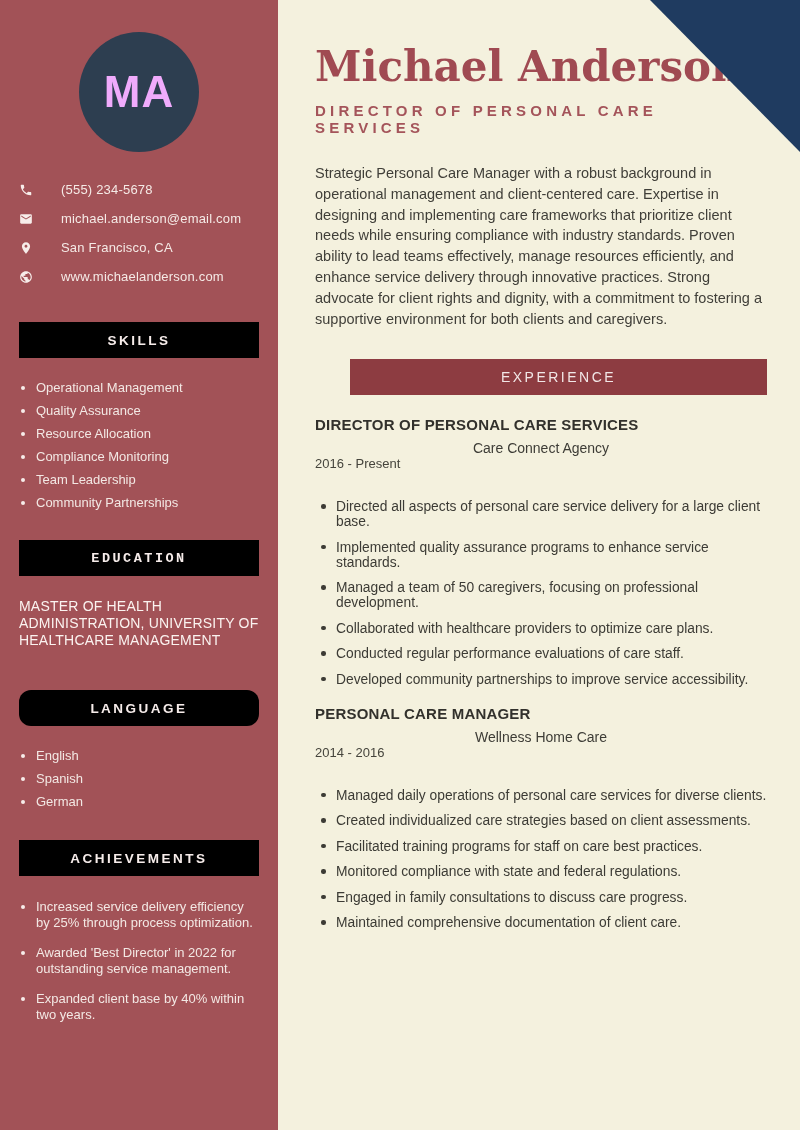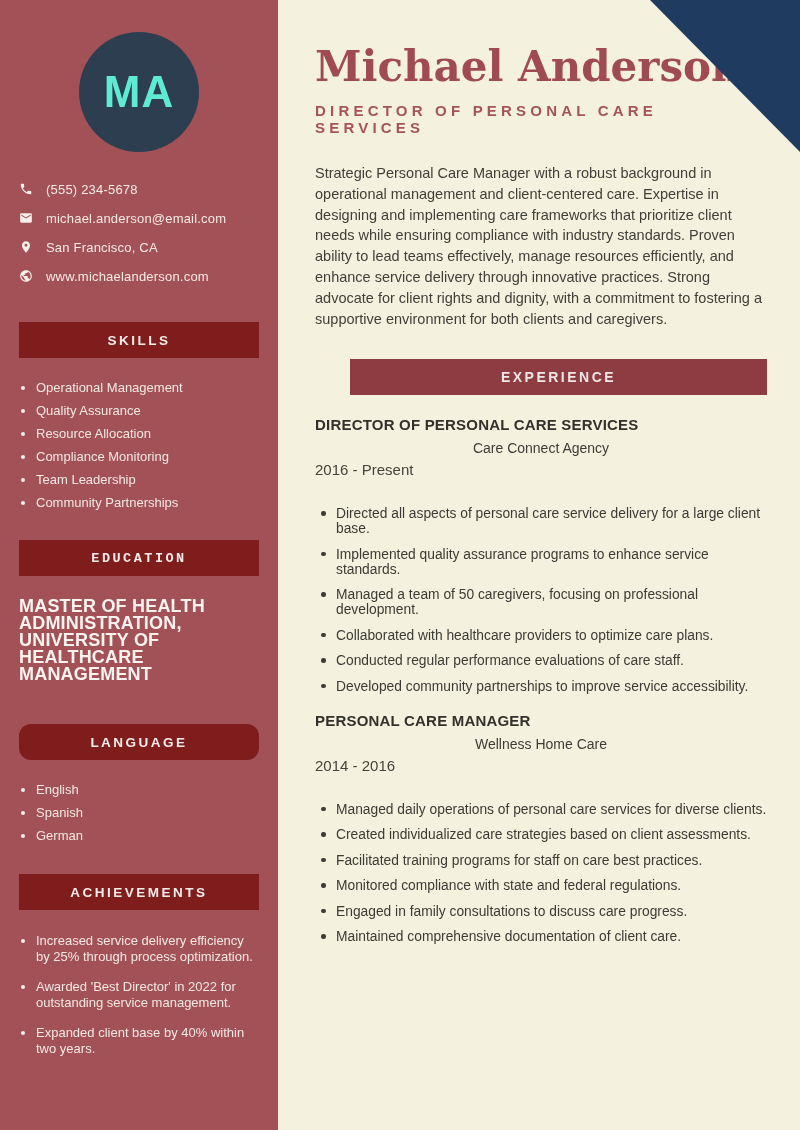--- a/index.html
+++ b/index.html
@@ -14,50 +14,50 @@
     color: #f3e8e4;
     padding: 0 19px;
   }
   .avatar {
     width: 120px; height: 120px; border-radius: 50%;
     background: #2d3e50;
     margin: 32px auto 0;
     display: flex; align-items: center; justify-content: center;
   }
   .avatar-initials {
-    font-size: 44px; font-weight: 700; color: #5eead4; letter-spacing: 1px;
+    font-size: 44px; font-weight: 700; color: #f0abfc; letter-spacing: 1px;
   }
   .contact { margin-top: 30px; }
-  .contact-row { display: flex; gap: 13px; margin-bottom: 14px; }
+  .contact-row { display: flex; align-items: center; gap: 28px; margin-bottom: 14px; }
   .contact-row svg { width: 14px; height: 14px; flex: none; fill: #f7edea; }
   .contact-text { font-size: 13px; color: #f5eae6; letter-spacing: 0.2px; }
 
   .band {
-    height: 36px; background: #7f1d1d;
+    height: 36px; background: #000000;
     display: flex; align-items: center; justify-content: center;
     font-size: 13.5px; font-weight: 700; letter-spacing: 2.5px;
     color: #f6ecea;
   }
   .band-skills { margin-top: 38px; }
   .band-education { margin-top: 30px; font-family: Liberation Mono, monospace; }
   .band-language { margin-top: 41px; border-radius: 12px; }
   .band-achievements { margin-top: 31px; }
 
   ul.side-list { list-style: none; margin-top: 23px; }
   ul.side-list li { position: relative; padding-left: 17px; font-size: 13px; margin-bottom: 9px; line-height: 14px; color: #f3e8e4; }
   ul.side-list li .dot {
     position: absolute; left: 2px; top: 5px;
     width: 4px; height: 4px; border-radius: 50%; background: #f7edea;
   }
   ul.side-list.wrap li { line-height: 15.5px; margin-bottom: 15px; }
   ul.side-list.wrap li .dot { top: 6px; }
 
   .edu-text {
     margin-top: 22px;
-    font-size: 18px; font-weight: 700; line-height: 17px;
+    font-size: 14px; font-weight: 400; line-height: 17px;
     color: #fbf3f0; letter-spacing: 0.2px;
   }
 
   
   .main {
     flex: 1; position: relative;
     background: #f4f1de;
     padding: 44px 33px 0 37px;
   }
   .corner-triangle {
@@ -77,29 +77,29 @@
     color: #a4545a;
   }
   .summary {
     margin-top: 27px;
     font-size: 14.5px; line-height: 20.8px;
     color: #403f39;
   }
   .exp-banner {
     margin-top: 30px; height: 36px; background: #8d3c41;
     display: flex; align-items: center; justify-content: center;
-    font-size: 14px; font-weight: 700; letter-spacing: 2.5px;
+    font-size: 14px; font-weight: 400; letter-spacing: 2.5px;
     color: #f2e7e7;
     margin-left: 35px;
   }
   .job { margin-top: 21px; }
   .job + .job { margin-top: 18px; }
   .job-title { font-size: 15px; font-weight: 700; color: #32312c; letter-spacing: 0.2px; }
   .job-company { margin-top: 7px; font-size: 14px; color: #3d3c36; text-align: center; }
-  .job-dates { margin-top: 5px; font-size: 15px; color: #45443c; }
+  .job-dates { font-size: 13px; color: #45443c; }
   ul.job-list { list-style: none; margin-top: 28px; }
   ul.job-list li { position: relative; padding-left: 21px; font-size: 13.8px; line-height: 15px; margin-bottom: 10.5px; color: #3c3b35; }
   ul.job-list li .dot {
     position: absolute; left: 6px; top: 5px;
     width: 4.5px; height: 4.5px; border-radius: 50%; background: #3c3b35;
   }
 </style>
 </head>
 <body>
 

